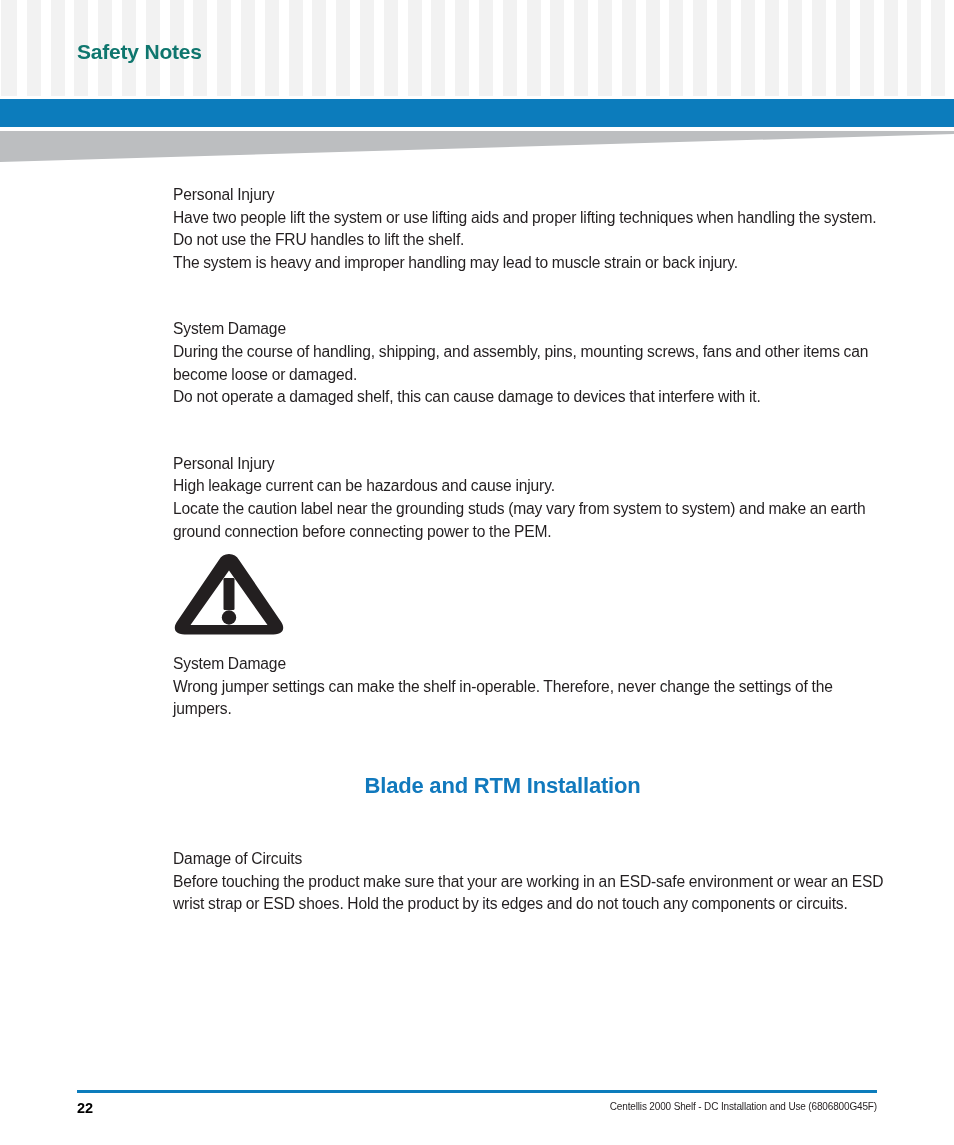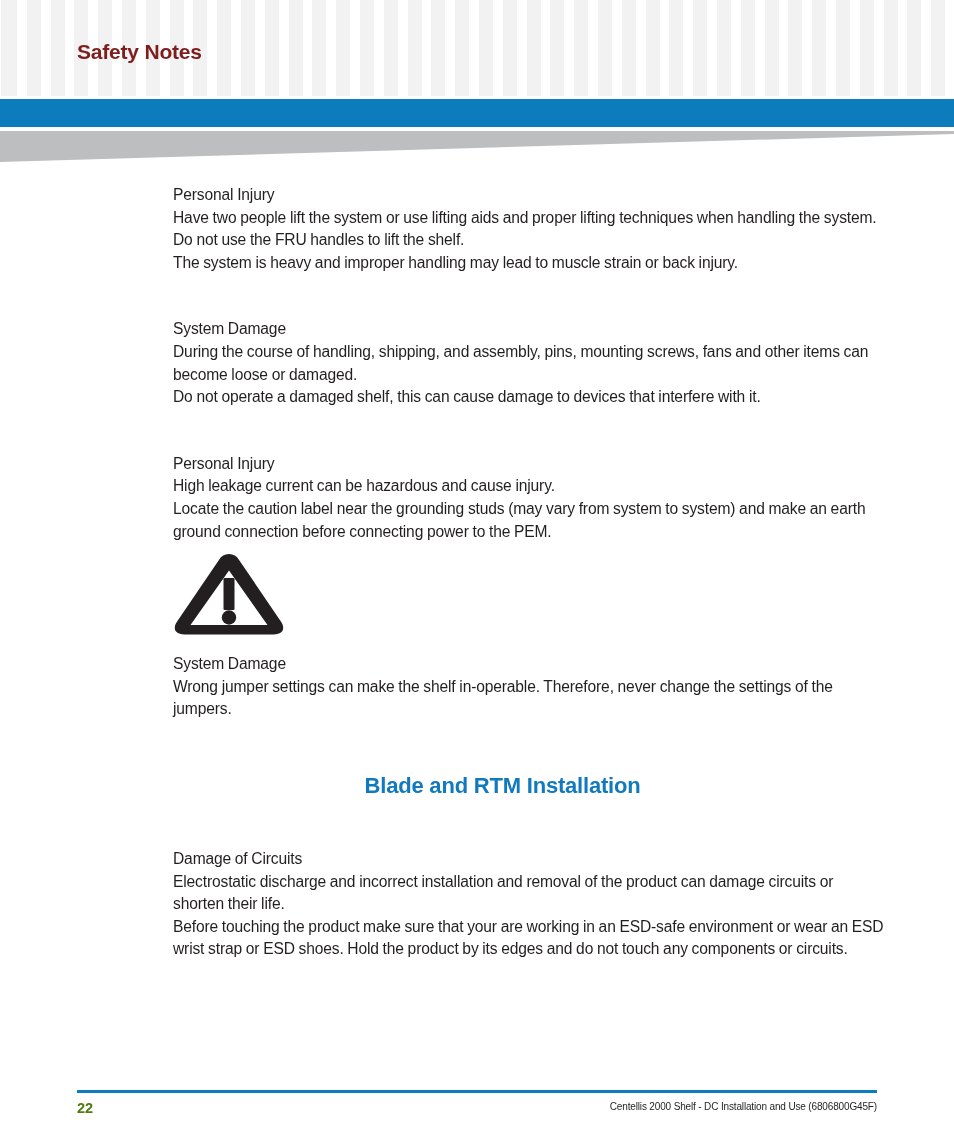--- a/index.html
+++ b/index.html
@@ -48,21 +48,21 @@
         #ffffff 15px, #ffffff 24px);
     background-position: 3px 0px, 0px 3px;
   }
   .header-title {
     position: absolute;
     left: 77px;
     top: 40px;
     font-size: 21px;
     font-weight: bold;
     letter-spacing: -0.2px;
-    color: #7f1d1d;
+    color: #0f766e;
     z-index: 5;
     white-space: nowrap;
   }
 
   
   .blue-band {
     position: absolute;
     left: 0;
     top: 99px;
     width: 954px;
@@ -129,21 +129,21 @@
     position: relative;
     margin-top: 7px;
     height: 22px;
   }
   .footer-page-number {
     position: absolute;
     left: 0;
     top: 0;
     font-size: 14.5px;
     font-weight: bold;
-    color: #4d7c0f;
+    color: #000000;
   }
   .footer-doc-title {
     position: absolute;
     right: 0;
     top: 1px;
     font-size: 10px;
     color: #231f20;
     letter-spacing: -0.15px;
     white-space: nowrap;
   }
@@ -204,21 +204,20 @@
 
     <div class="note-block" style="margin-top:10px;">
       <div class="note-line">System Damage</div>
       <div class="note-line">Wrong jumper settings can make the shelf in-operable. Therefore, never change the settings of the jumpers.</div>
     </div>
 
     <div class="section-heading" style="margin-top:52px;text-align:center;">Blade and RTM Installation</div>
 
     <div class="note-block" style="margin-top:49px;">
       <div class="note-line">Damage of Circuits</div>
-      <div class="note-line">Electrostatic discharge and incorrect installation and removal of the product can damage circuits or shorten their life.</div>
       <div class="note-line">Before touching the product make sure that your are working in an ESD-safe environment or wear an ESD wrist strap or ESD shoes. Hold the product by its edges and do not touch any components or circuits.</div>
     </div>
 
   </div>
 
   <div class="footer">
     <div class="footer-rule"></div>
     <div class="footer-row">
       <span class="footer-page-number">22</span>
       <span class="footer-doc-title">Centellis 2000 Shelf - DC Installation and Use (6806800G45F)</span>

